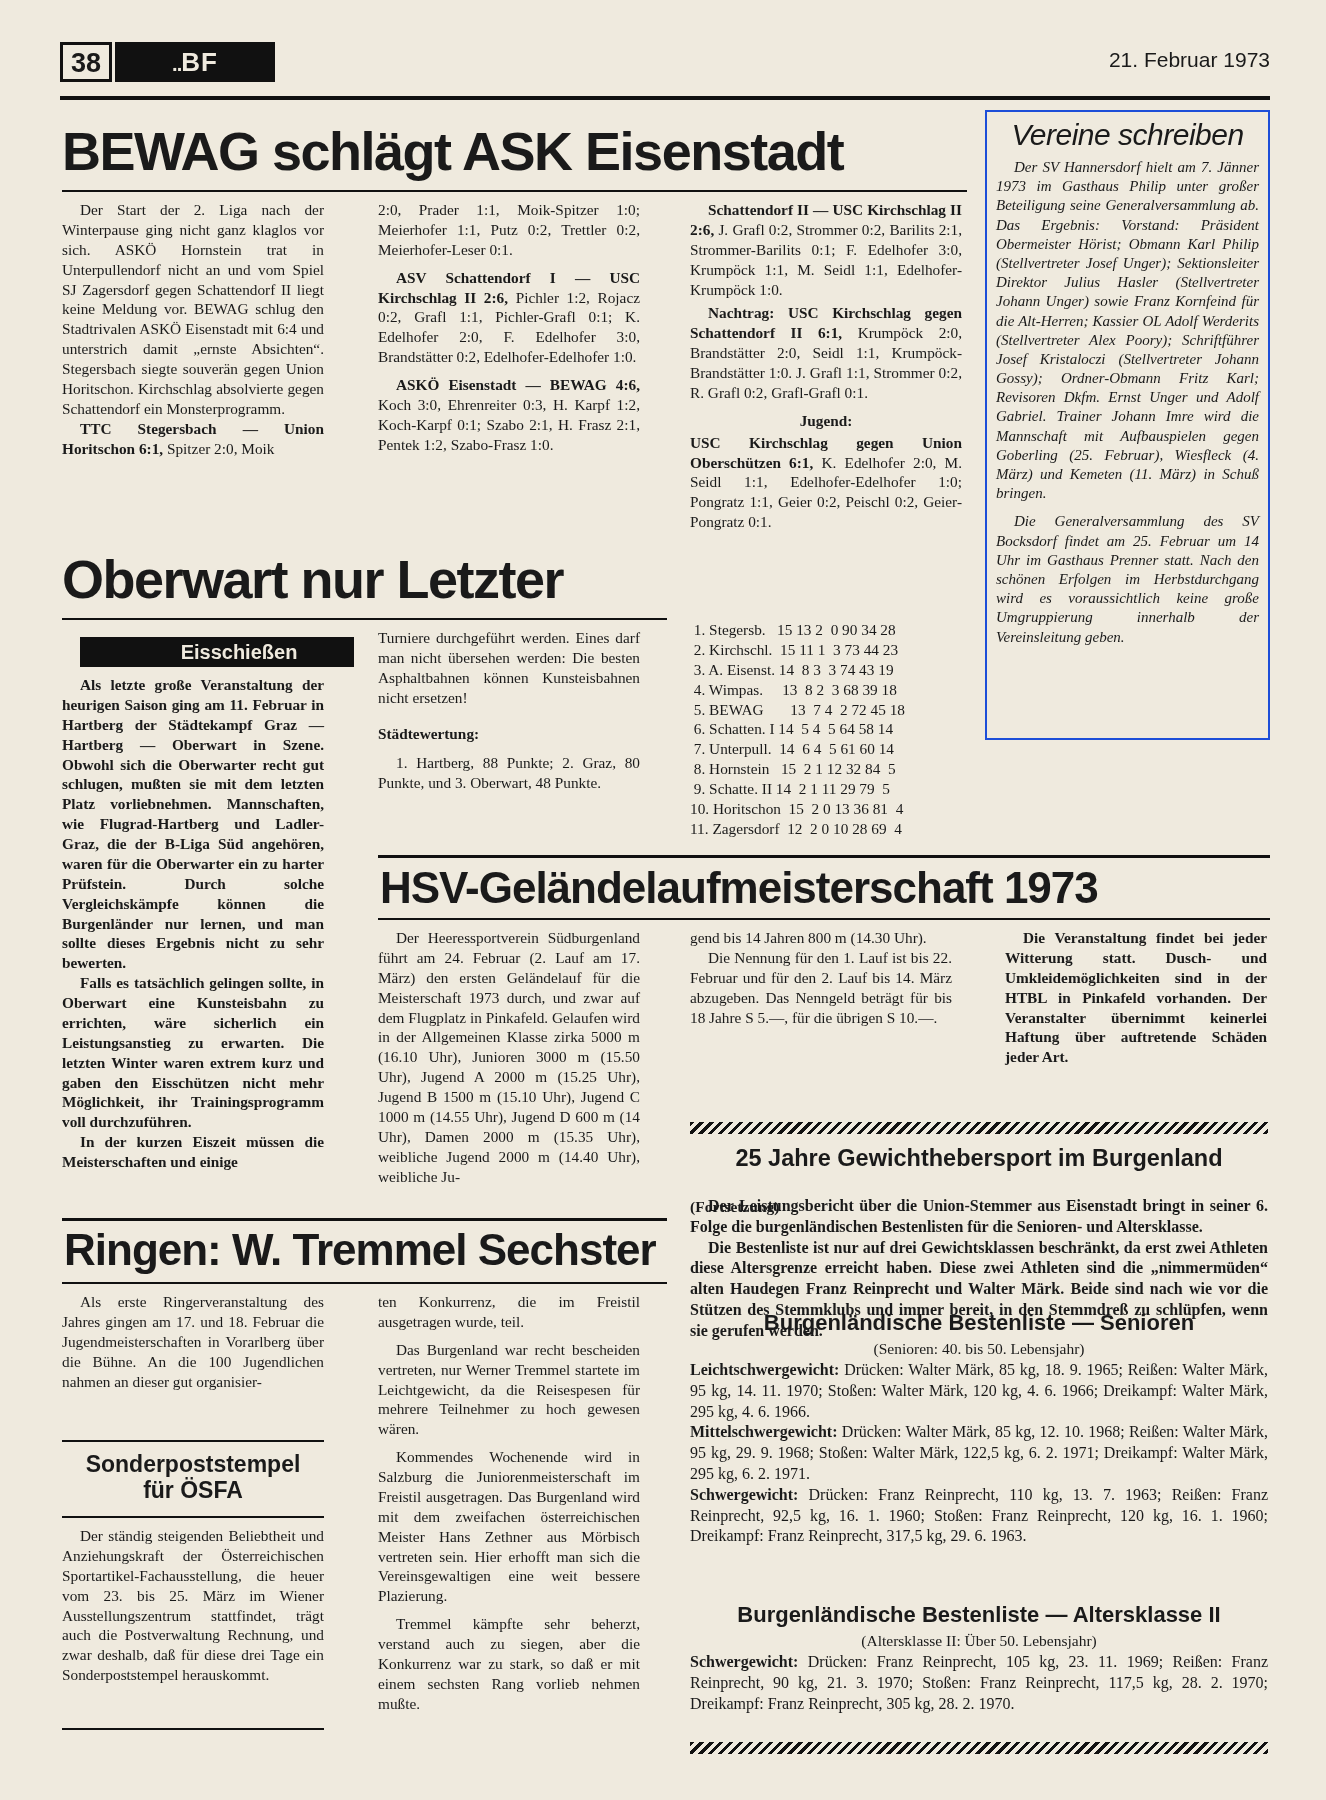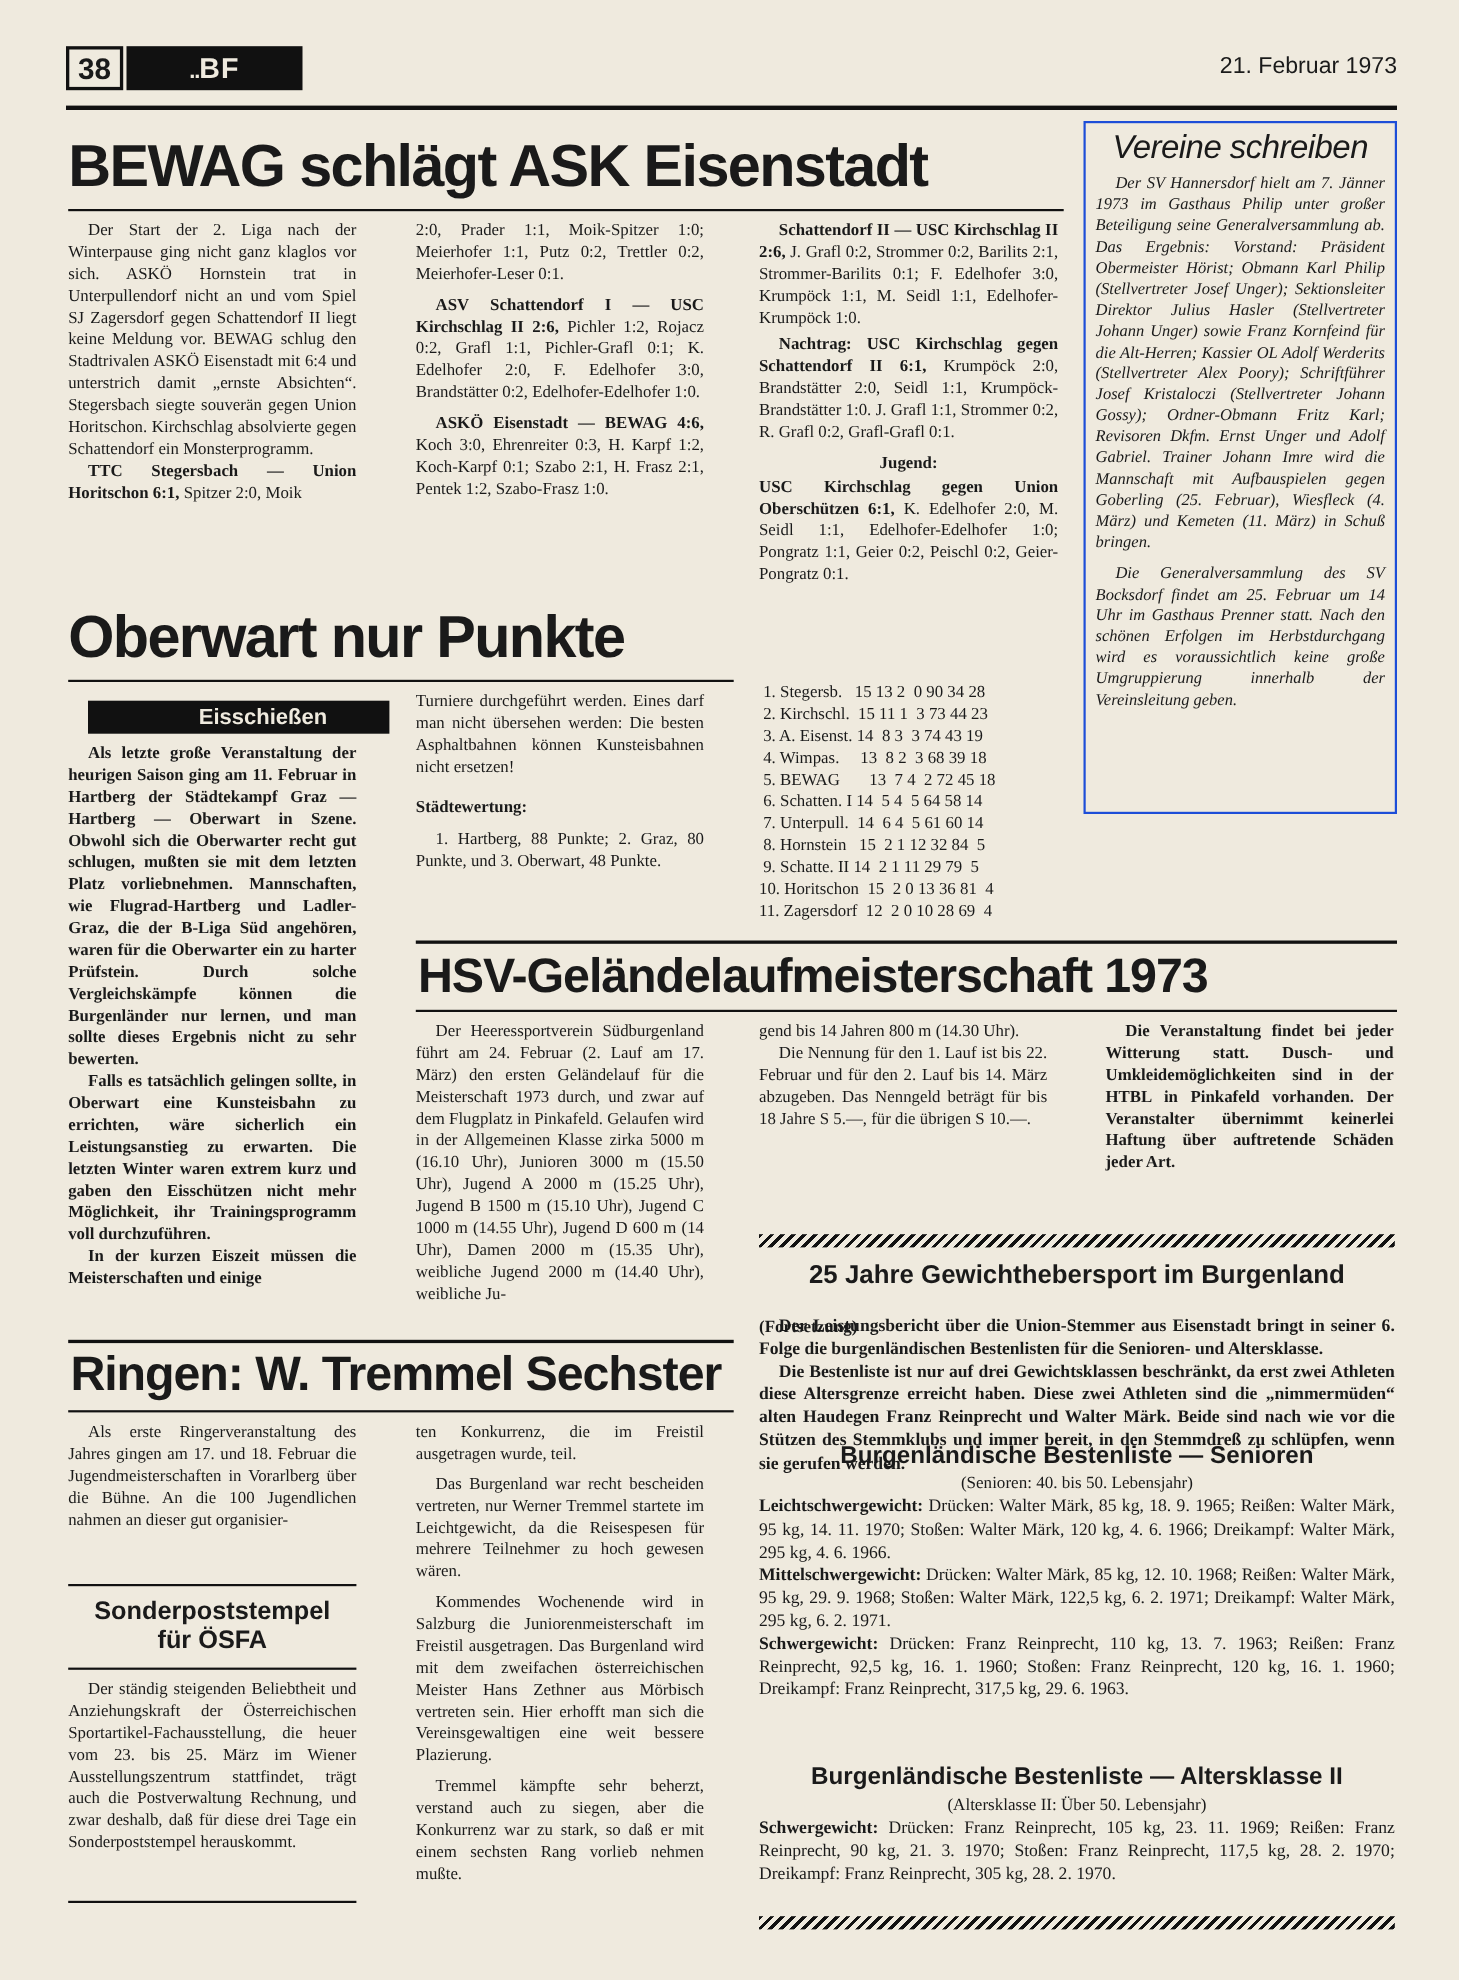--- a/index.html
+++ b/index.html
@@ -139,21 +139,21 @@
     </div>
 
   <div class="vbox">
     <h2>Vereine schreiben</h2>
     <div class="vtext">
       <p>Der SV Hannersdorf hielt am 7. Jänner 1973 im Gasthaus Philip unter großer Beteiligung seine Generalversammlung ab. Das Ergebnis: Vorstand: Präsident Obermeister Hörist; Obmann Karl Philip (Stellvertreter Josef Unger); Sektionsleiter Direktor Julius Hasler (Stellvertreter Johann Unger) sowie Franz Kornfeind für die Alt-Herren; Kassier OL Adolf Werderits (Stellvertreter Alex Poory); Schriftführer Josef Kristaloczi (Stellvertreter Johann Gossy); Ordner-Obmann Fritz Karl; Revisoren Dkfm. Ernst Unger und Adolf Gabriel. Trainer Johann Imre wird die Mannschaft mit Aufbauspielen gegen Goberling (25. Februar), Wiesfleck (4. März) und Kemeten (11. März) in Schuß bringen.</p>
       <p>Die Generalversammlung des SV Bocksdorf findet am 25. Februar um 14 Uhr im Gasthaus Prenner statt. Nach den schönen Erfolgen im Herbstdurchgang wird es voraussichtlich keine große Umgruppierung innerhalb der Vereinsleitung geben.</p>
     </div>
   </div>
 
-  <div class="hl-main" style="position:absolute;left:62px;top:552px;width:610px;">Oberwart nur Punkte</div>
+  <div class="hl-main" style="position:absolute;left:62px;top:552px;width:610px;">Oberwart nur Letzter</div>
   <div class="rule-thin" style="position:absolute;left:62px;top:618px;width:605px;"></div>
 
   <div class="blackbar" style="position:absolute;left:80px;top:637px;width:230px;height:30px;font-size:20px;line-height:30px;">Eisschießen</div>
 
   <div class="col" style="position:absolute;left:62px;top:675px;width:262px;">
     <p class="bold">Als letzte große Veranstaltung der heurigen Saison ging am 11. Februar in Hartberg der Städtekampf Graz — Hartberg — Oberwart in Szene. Obwohl sich die Oberwarter recht gut schlugen, mußten sie mit dem letzten Platz vorliebnehmen. Mannschaften, wie Flugrad-Hartberg und Ladler-Graz, die der B-Liga Süd angehören, waren für die Oberwarter ein zu harter Prüfstein. Durch solche Vergleichskämpfe können die Burgenländer nur lernen, und man sollte dieses Ergebnis nicht zu sehr bewerten.</p>
     <p class="bold">Falls es tatsächlich gelingen sollte, in Oberwart eine Kunsteisbahn zu errichten, wäre sicherlich ein Leistungsanstieg zu erwarten. Die letzten Winter waren extrem kurz und gaben den Eisschützen nicht mehr Möglichkeit, ihr Trainingsprogramm voll durchzuführen.</p>
     <p class="bold">In der kurzen Eiszeit müssen die Meisterschaften und einige</p>
   </div>
 

